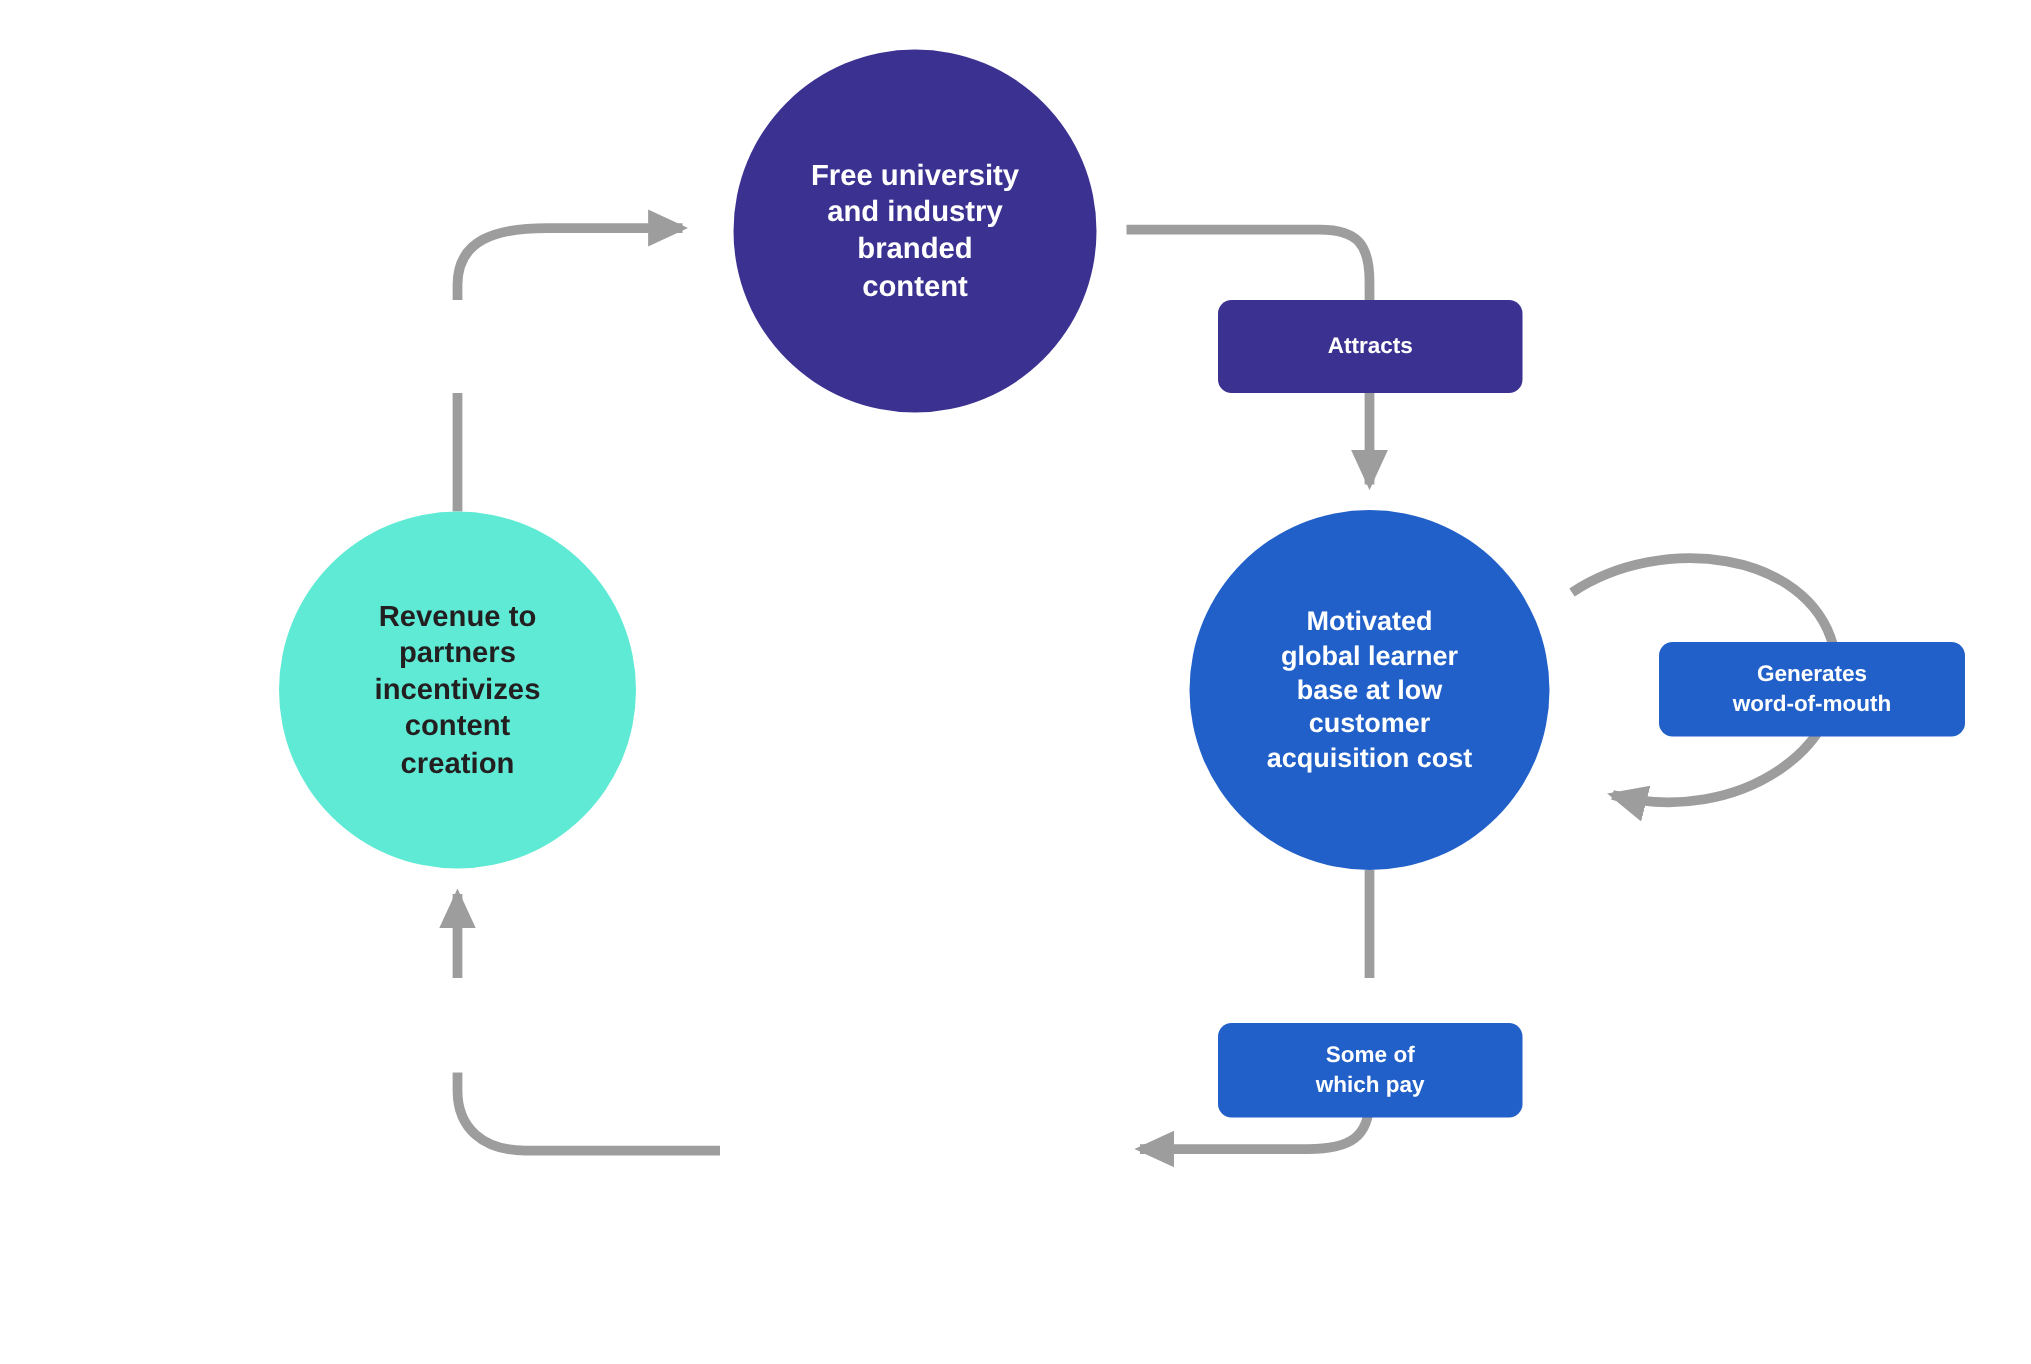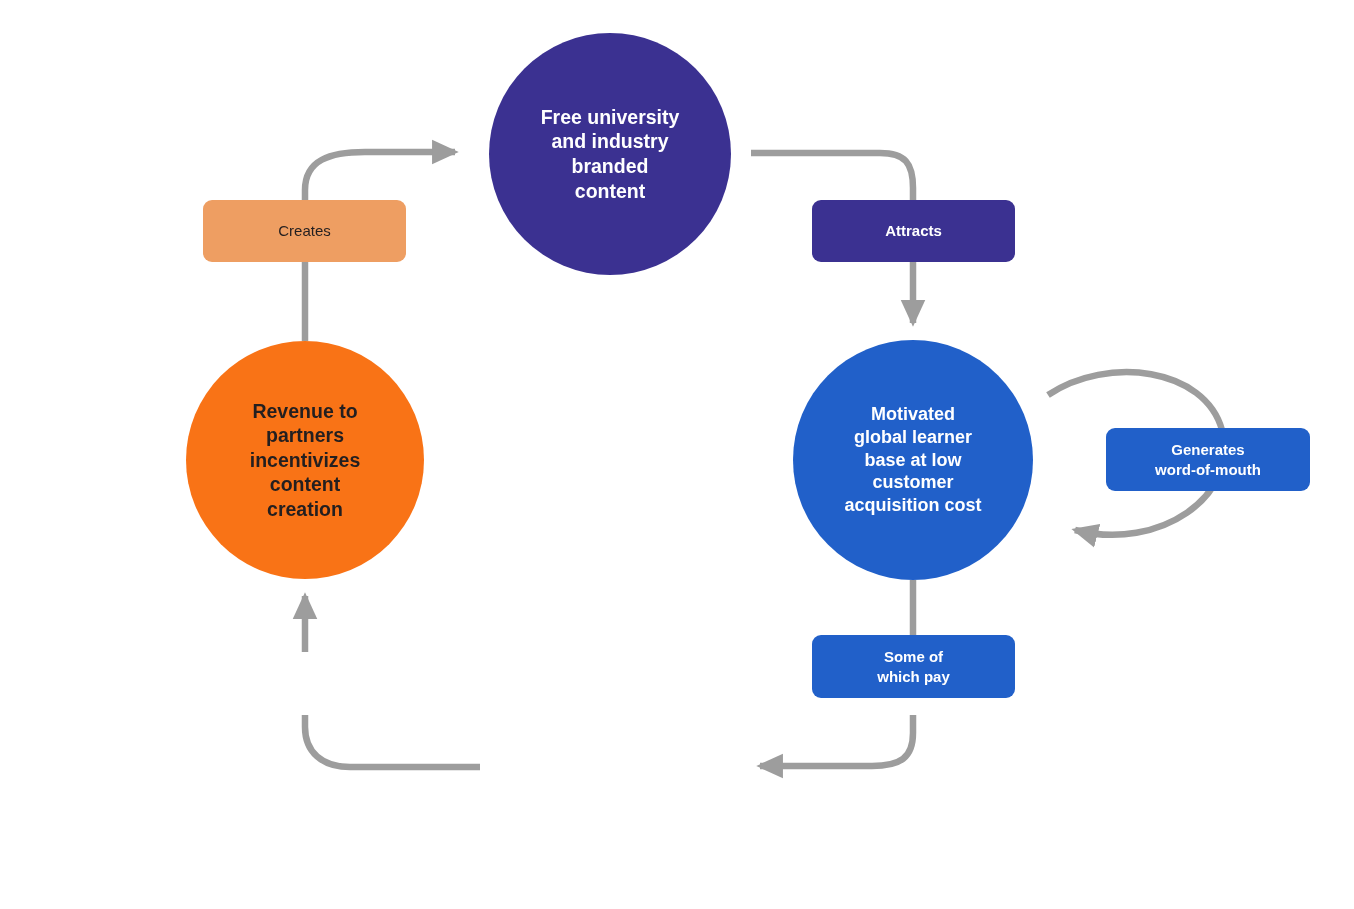--- a/index.html
+++ b/index.html
@@ -75,21 +75,21 @@
   #circle-registrants {
     left: 490px; top: 648px;
     width: 240px; height: 240px;
     background: #EDCF5A;
   }
   #circle-registrants .node-text { color: #231F20; font-size: 19.5px; }
 
   #circle-revenue {
     left: 186px; top: 341px;
     width: 238px; height: 238px;
-    background: #f97316;
+    background: #5eead4;
   }
   #circle-revenue .node-text { color: #231F20; font-size: 19.5px; }
 
   
   #box-creates {
     left: 203px; top: 200px;
     width: 203px; height: 62px;
     background: #EE9E62;
   }
   #box-creates .label-text { color: #231F20; font-size: 15px; font-weight: normal; }
@@ -102,21 +102,21 @@
   #box-attracts .label-text { color: #ffffff; font-size: 15px; font-weight: bold; }
 
   #box-wom {
     left: 1106px; top: 428px;
     width: 204px; height: 63px;
     background: #2160C9;
   }
   #box-wom .label-text { color: #ffffff; font-size: 15px; font-weight: bold; }
 
   #box-somepay {
-    left: 812px; top: 635px;
+    left: 812px; top: 682px;
     width: 203px; height: 63px;
     background: #2160C9;
   }
   #box-somepay .label-text { color: #ffffff; font-size: 15px; font-weight: bold; }
 
   #box-drives {
     left: 203px; top: 652px;
     width: 203px; height: 63px;
     background: #EDCF5A;
   }
@@ -170,23 +170,20 @@
 
 
   <div class="node-circle" id="circle-revenue">
     <span class="node-text">Revenue to
 partners
 incentivizes
 content
 creation</span>
   </div>
 
-  <div class="label-box" id="box-creates">
-    <span class="label-text">Creates</span>
-  </div>
 
   <div class="label-box" id="box-wom">
     <span class="label-text">Generates
 word-of-mouth</span>
   </div>
 
   <div class="label-box" id="box-attracts">
     <span class="label-text">Attracts</span>
   </div>
 

